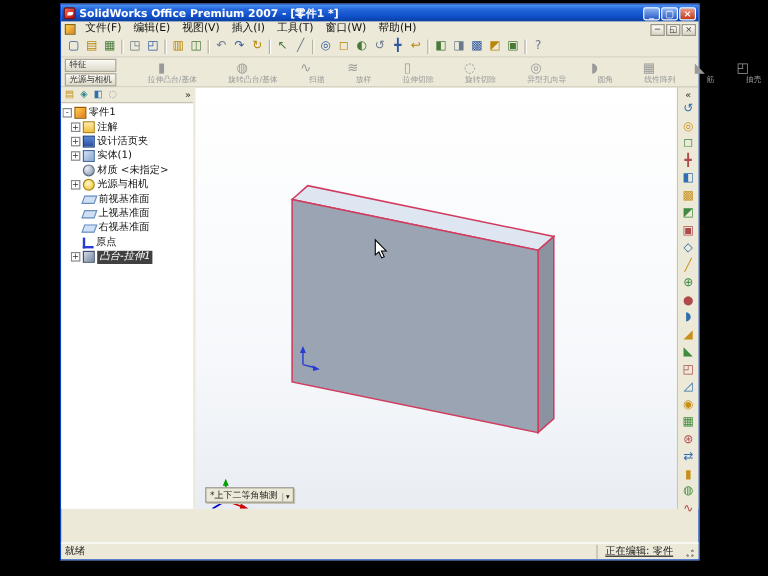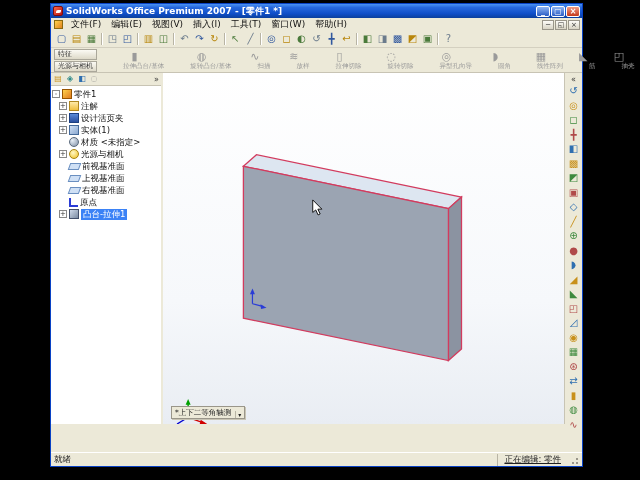--- a/index.html
+++ b/index.html
@@ -76,21 +76,21 @@
     display:flex; align-items:center; gap:2px; padding:0 2px; }
   .th-ic{ width:10px; height:10px; font-size:8px; line-height:10px; text-align:center; }
   .th-chevron{ margin-left:auto; font-size:8px; color:#333; }
   .tree-items{ padding:2px 1px; }
   .tree-row{ display:flex; align-items:center; height:12px; gap:2px; white-space:nowrap; overflow:hidden;}
   .tree-children{ padding-left:7px; }
   .exp{ width:8px; height:8px; flex:none; border:1px solid #888; background:#fff;
     font-size:7px; line-height:6px; text-align:center; color:#333; }
   .exp.none{ visibility:hidden; }
   .lbl{ line-height:11px; }
-  .tree-row.sel .lbl{ background:#3b82f6; color:#fff; padding:0 2px; }
+  .tree-row.sel .lbl{ background:#404040; color:#fff; padding:0 2px;font-style:italic; }
 
   .ti{ width:10px; height:10px; flex:none; position:relative; }
   .ti-part{ background:linear-gradient(135deg,#ffd24d,#e07b1f); border:1px solid #995500; }
   .ti-folder{ background:linear-gradient(180deg,#ffeaa8,#f0c040); border:1px solid #b08820; }
   .ti-binder{ background:linear-gradient(180deg,#5b8ad8,#2a4f9e); border:1px solid #1c3f80; }
   .ti-solids{ background:linear-gradient(135deg,#cfe0f5,#8aa8d0); border:1px solid #456a9a; }
   .ti-material{ background:radial-gradient(circle at 30% 30%,#e8eff7,#7f8fa6); border:1px solid #5a6a7c; border-radius:50%; }
   .ti-lights{ background:radial-gradient(circle at 40% 35%,#fff8c8,#f0c020); border:1px solid #a88410; border-radius:50%; }
   .ti-plane{ width:11px; height:7px; background:#cfe0f5; border:1px solid #6a8fc0; transform:skewX(-20deg); }
   .ti-origin{ border-left:2px solid #2a3cd6; border-bottom:2px solid #2a3cd6; width:9px; height:9px; }

